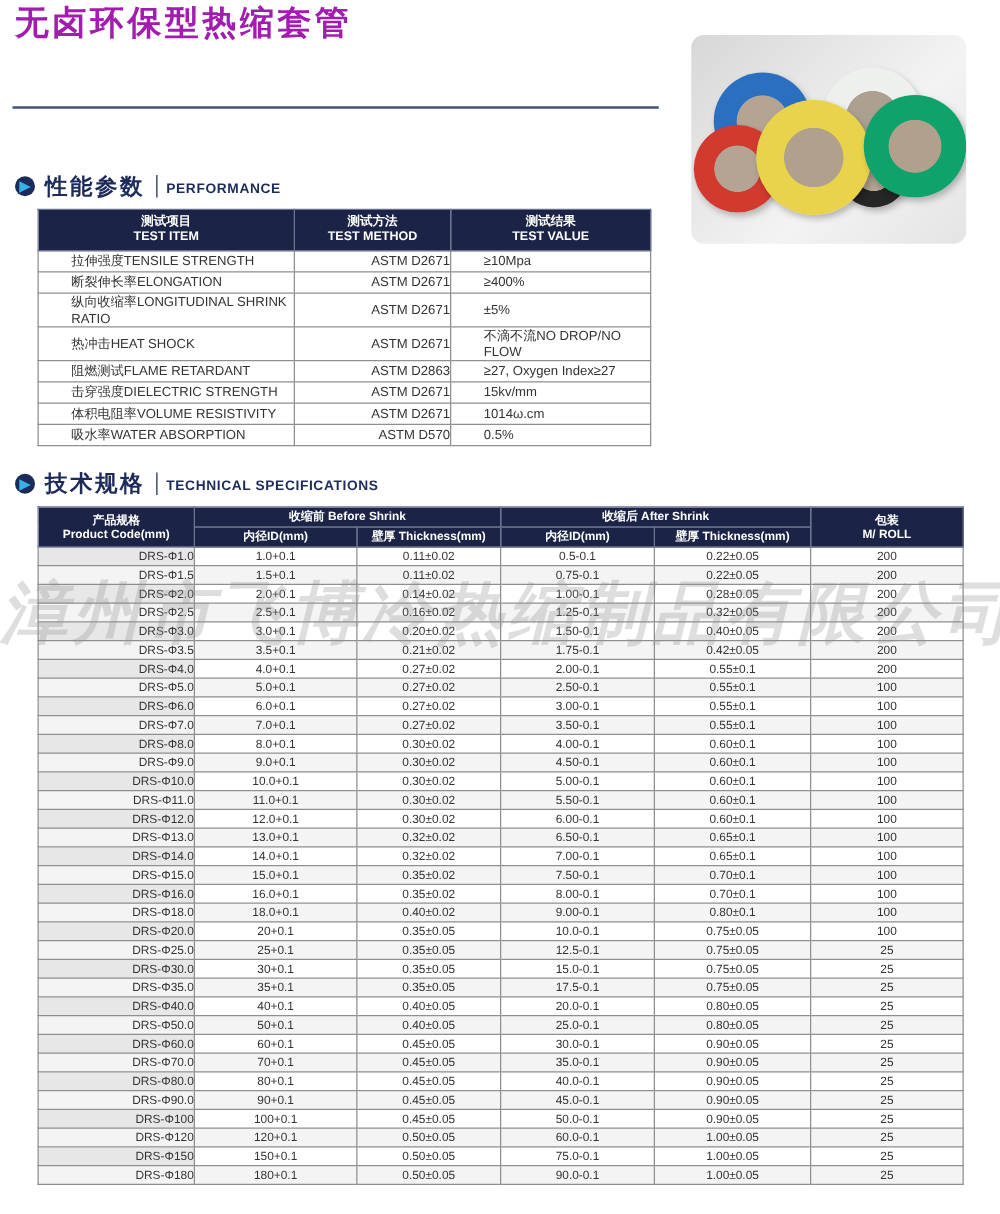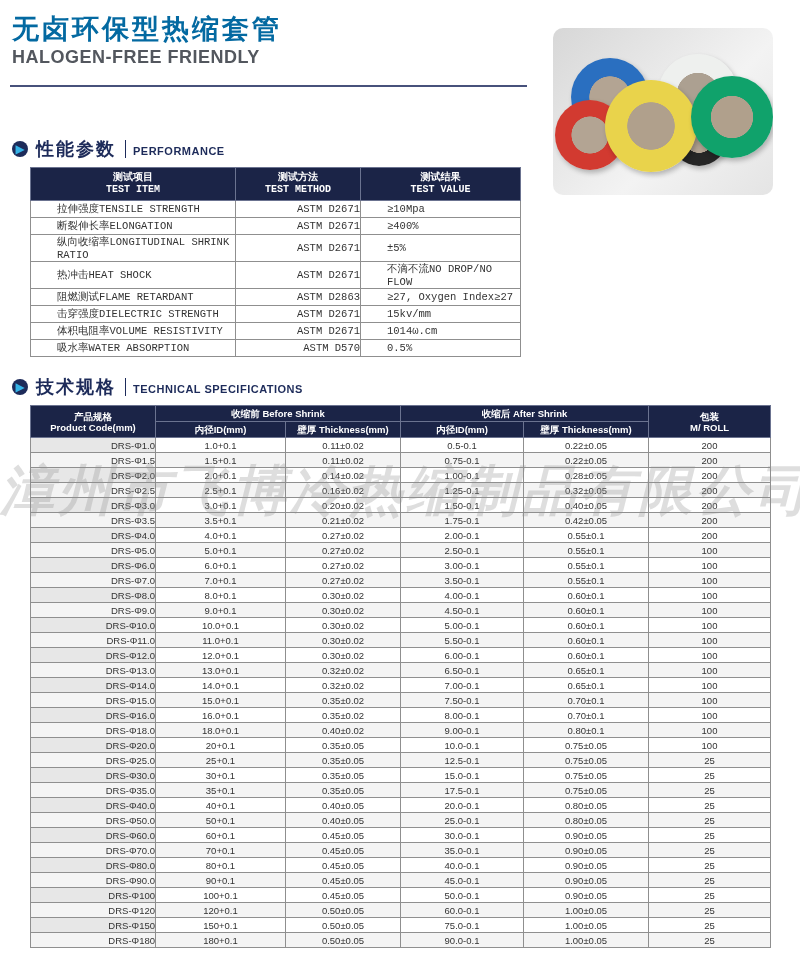--- a/index.html
+++ b/index.html
@@ -4,22 +4,22 @@
 <style>
   * { margin:0; padding:0; box-sizing:border-box; }
   html,body { background:#fff; }
   body {
     width:800px; height:971px; position:relative; overflow:hidden;
     font-family:"Liberation Sans","DejaVu Sans",sans-serif; color:#333;
   }
 
   
   .hdr-title {
-    position:absolute; left:12px; top:11px;
-    font-size:27px; font-weight:bold; color:#0369a1; letter-spacing:3px;
+    position:absolute; left:12px; top:0;
+    font-size:27px; font-weight:bold; color:#a21caf; letter-spacing:3px;
   }
   .hdr-en {
     position:absolute; left:12px; top:48px;
     font-size:18px; font-weight:bold; color:#53575e; line-height:19px; letter-spacing:.5px;
   }
   .hdr-rule {
     position:absolute; left:10px; top:85px; width:517px; height:2px; background:#47517b;
   }
 
   
@@ -54,21 +54,21 @@
 
   
   table { border-collapse:collapse; table-layout:fixed; position:absolute; background:#fff; }
   th {
     background:#1b2447; color:#fff; font-weight:bold;
     border:1px solid #6b7390; text-align:center; vertical-align:middle;
   }
   td { border:1px solid #8f8f8f; color:#333; vertical-align:middle; }
 
   
-  .perf-table { left:30px; top:167px; width:490px;font-family:Liberation Mono, monospace; }
+  .perf-table { left:30px; top:167px; width:490px; }
   .perf-table th { height:33px; font-size:10px; line-height:12px; }
   .perf-table td { height:17px; font-size:10.5px; padding:0 0 0 26px; text-align:left; }
   .perf-table td:nth-child(2) { text-align:right; padding:0; }
   .perf-table col.c1 { width:205px; } .perf-table col.c2 { width:125px; } .perf-table col.c3 { width:160px; }
 
   
   .spec-table { left:30px; top:405px; width:740px; }
   .spec-table th { font-size:9.5px; line-height:11px; height:16px; padding:1px 0; }
   .spec-table th.two-line { line-height:11px; }
   .spec-table td { height:15px; font-size:9.5px; text-align:center; padding:0; }
@@ -83,21 +83,20 @@
     position:absolute; left:0; top:455px; width:800px; text-align:center;
     font-size:54px; font-weight:bold; letter-spacing:4px; white-space:nowrap;
     color:rgba(145,145,145,.30); z-index:5; pointer-events:none;font-style:italic;
   }
 </style>
 </head>
 <body>
 
 <div class="hdr-title">无卤环保型热缩套管</div>
 <div class="hdr-en">
-  <div>HALOGEN-FREE FRIENDLY</div>
 </div>
 <div class="hdr-rule"></div>
 
 <div class="photo-card">
   <div class="roll roll-blue"></div>
   <div class="roll roll-white"></div>
   <div class="roll roll-red"></div>
   <div class="roll roll-black"></div>
   <div class="roll roll-yellow"></div>
   <div class="roll roll-green"></div>

